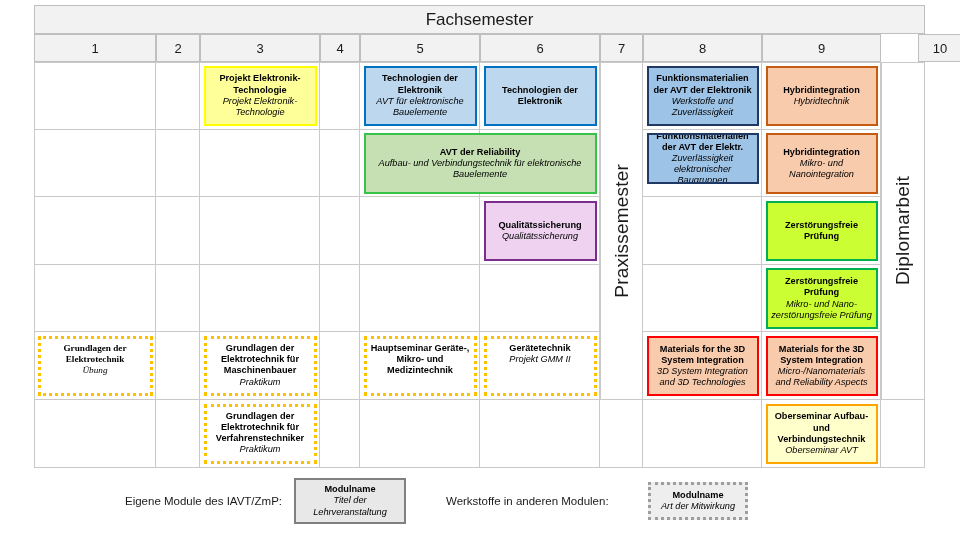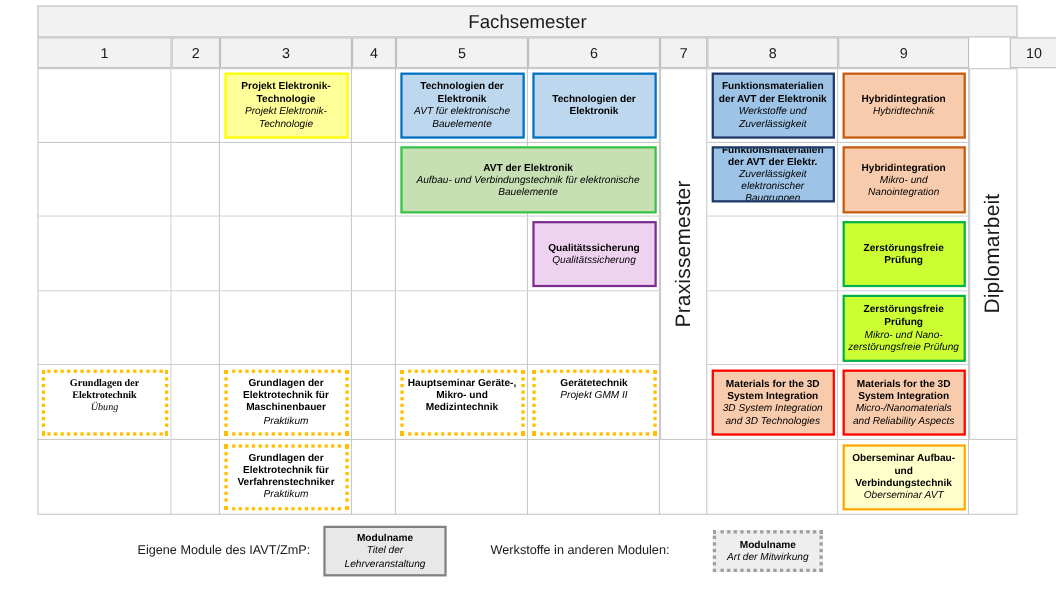--- a/index.html
+++ b/index.html
@@ -165,21 +165,21 @@
         </div>
         <div class="mod" style="left: 612.5px; top: 3.5px; width: 112px; height: 60.6px; background: rgb(157, 195, 230); border: 2.5px solid rgb(31, 56, 100);">
           <div class="t">Funktionsmaterialien der AVT der Elektronik</div>
           <div class="s">Werkstoffe und Zuverlässigkeit</div>
         </div>
         <div class="mod" style="left: 731.5px; top: 3.5px; width: 112px; height: 60.6px; background: rgb(248, 203, 173); border: 2.5px solid rgb(197, 90, 17);">
           <div class="t">Hybridintegration</div>
           <div class="s">Hybridtechnik</div>
         </div>
         <div class="mod" style="left: 329.5px; top: 71.1px; width: 233px; height: 60.6px; background: rgb(198, 224, 180); border: 2.5px solid rgb(55, 195, 74);">
-          <div class="t">AVT der Elektronik</div>
+          <div class="t">AVT der Reliability</div>
           <div class="s">Aufbau- und Verbindungstechnik für elektronische Bauelemente</div>
         </div>
         <div class="mod" style="left: 612.5px; top: 71.1px; width: 112px; height: 51px; background: rgb(157, 195, 230); border: 2.5px solid rgb(31, 56, 100); align-items: center;">
           <div class="t">Funktionsmaterialien der AVT der Elektr.</div>
           <div class="s">Zuverlässigkeit elektronischer Baugruppen</div>
         </div>
         <div class="mod" style="left: 731.5px; top: 71.1px; width: 112px; height: 60.6px; background: rgb(248, 203, 173); border: 2.5px solid rgb(197, 90, 17);">
           <div class="t">Hybridintegration</div>
           <div class="s">Mikro- und Nanointegration</div>
         </div>

